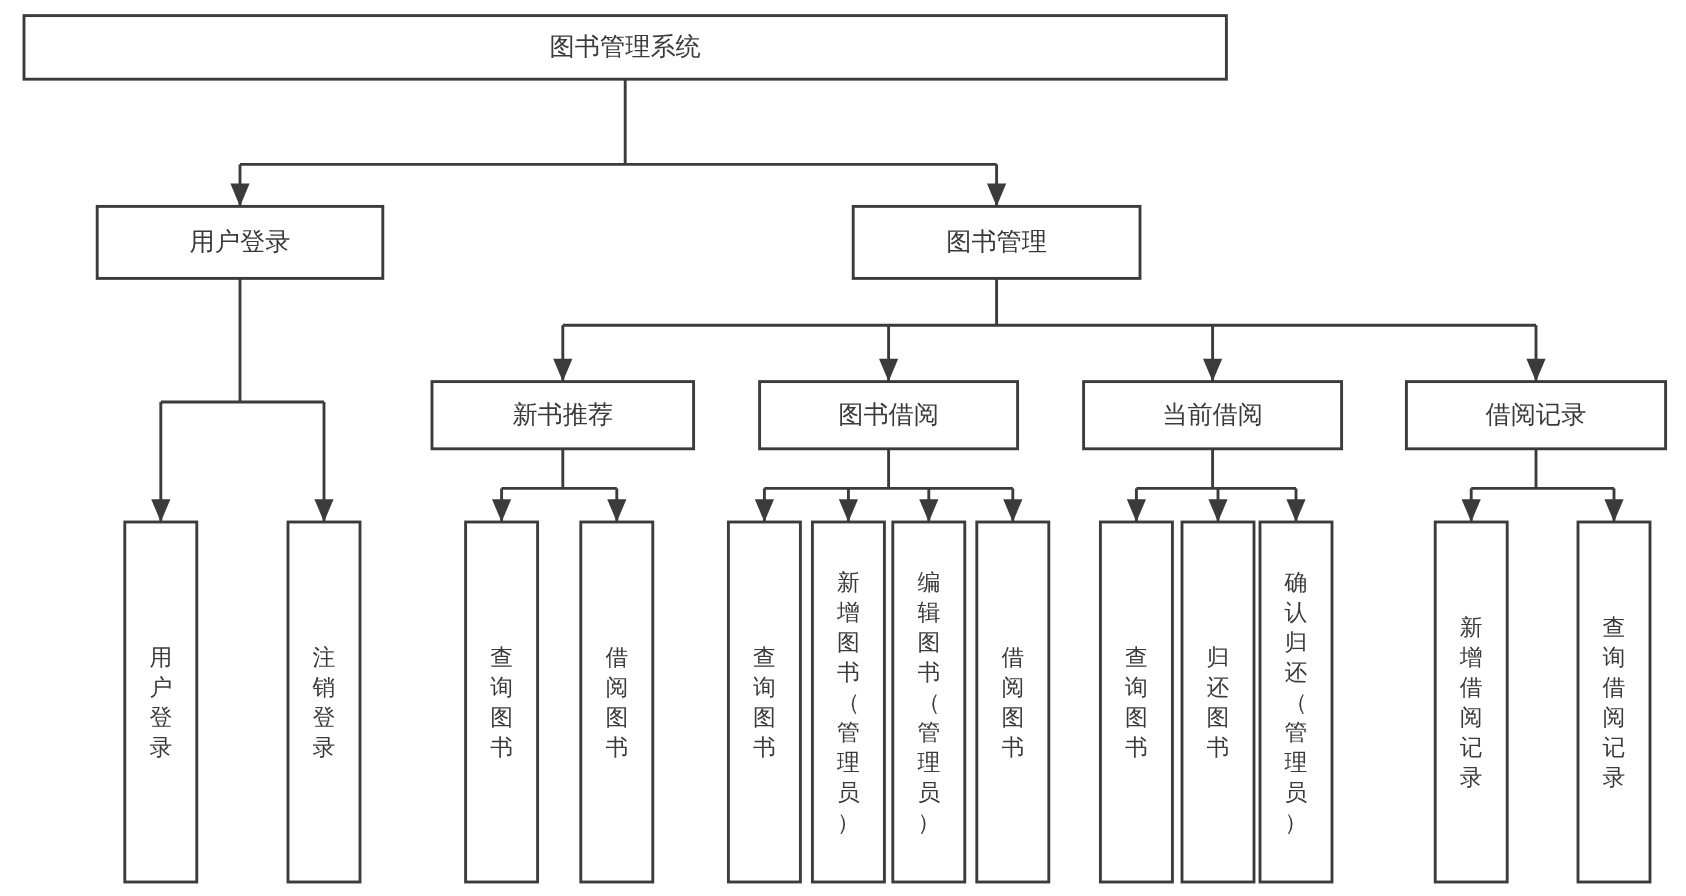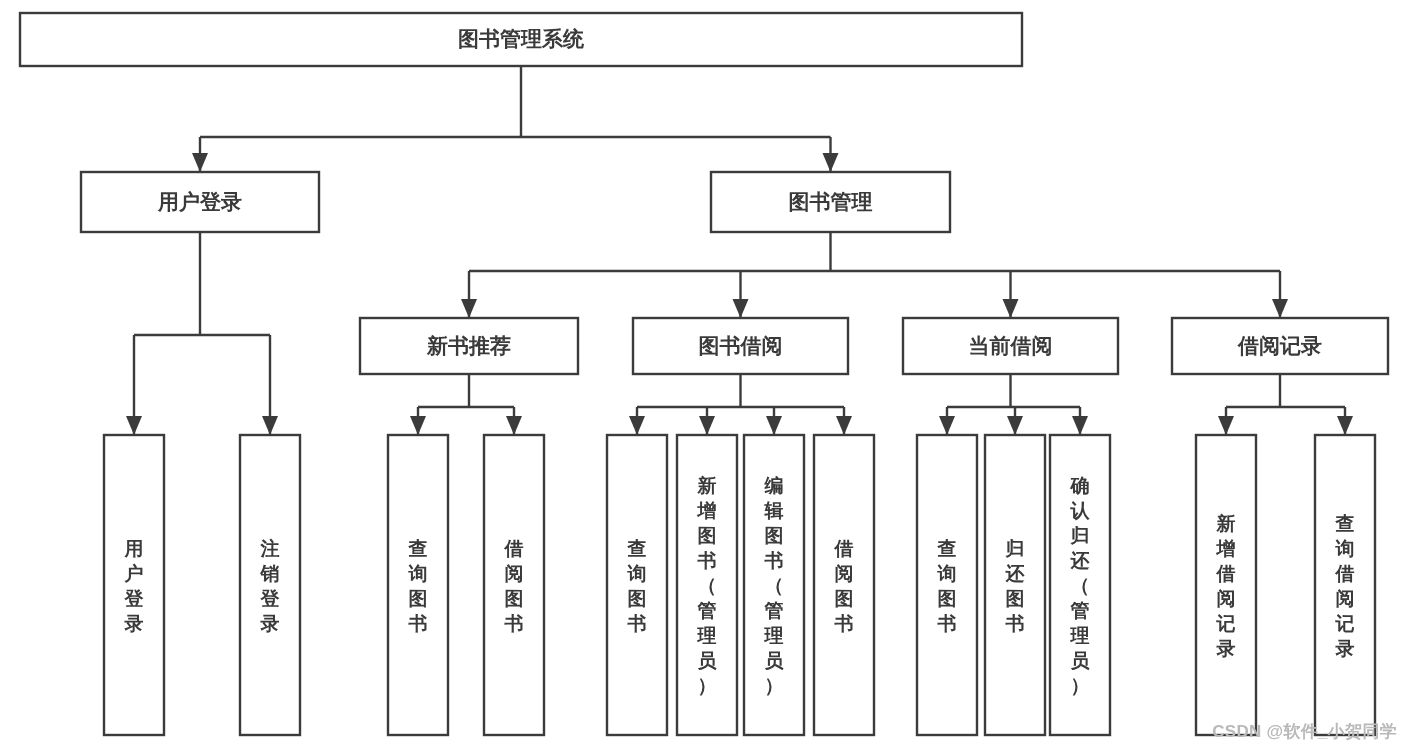--- a/index.html
+++ b/index.html
@@ -12,21 +12,20 @@
     width: 1405px;
     height: 747px;
     font-family: "Liberation Sans", "DejaVu Sans", sans-serif;
     overflow: hidden;
   }
   #diagram-root {
     position: relative;
     width: 1405px;
     height: 747px;
     background: #ffffff;
-    font-weight: bold;
   }
   svg#tree-svg {
     position: absolute;
     left: 0;
     top: 0;
     width: 1405px;
     height: 747px;
     display: block;
   }
   .node-box {
@@ -206,14 +205,13 @@
         <g>
           <rect x="1196" y="435" width="60" height="300" class="node-box"></rect>
           <text x="1226" class="node-label-vertical" font-size="19"><tspan x="1226" y="529.5">新</tspan><tspan x="1226" y="554.5">增</tspan><tspan x="1226" y="579.5">借</tspan><tspan x="1226" y="604.5">阅</tspan><tspan x="1226" y="629.5">记</tspan><tspan x="1226" y="654.5">录</tspan></text>
         </g>
         <g>
           <rect x="1315" y="435" width="60" height="300" class="node-box"></rect>
           <text x="1345" class="node-label-vertical" font-size="19"><tspan x="1345" y="529.5">查</tspan><tspan x="1345" y="554.5">询</tspan><tspan x="1345" y="579.5">借</tspan><tspan x="1345" y="604.5">阅</tspan><tspan x="1345" y="629.5">记</tspan><tspan x="1345" y="654.5">录</tspan></text>
         </g>
       </g>
   </svg>
-  <div class="watermark">CSDN @软件_小贺同学</div>
 </div>
 
 </body></html>

